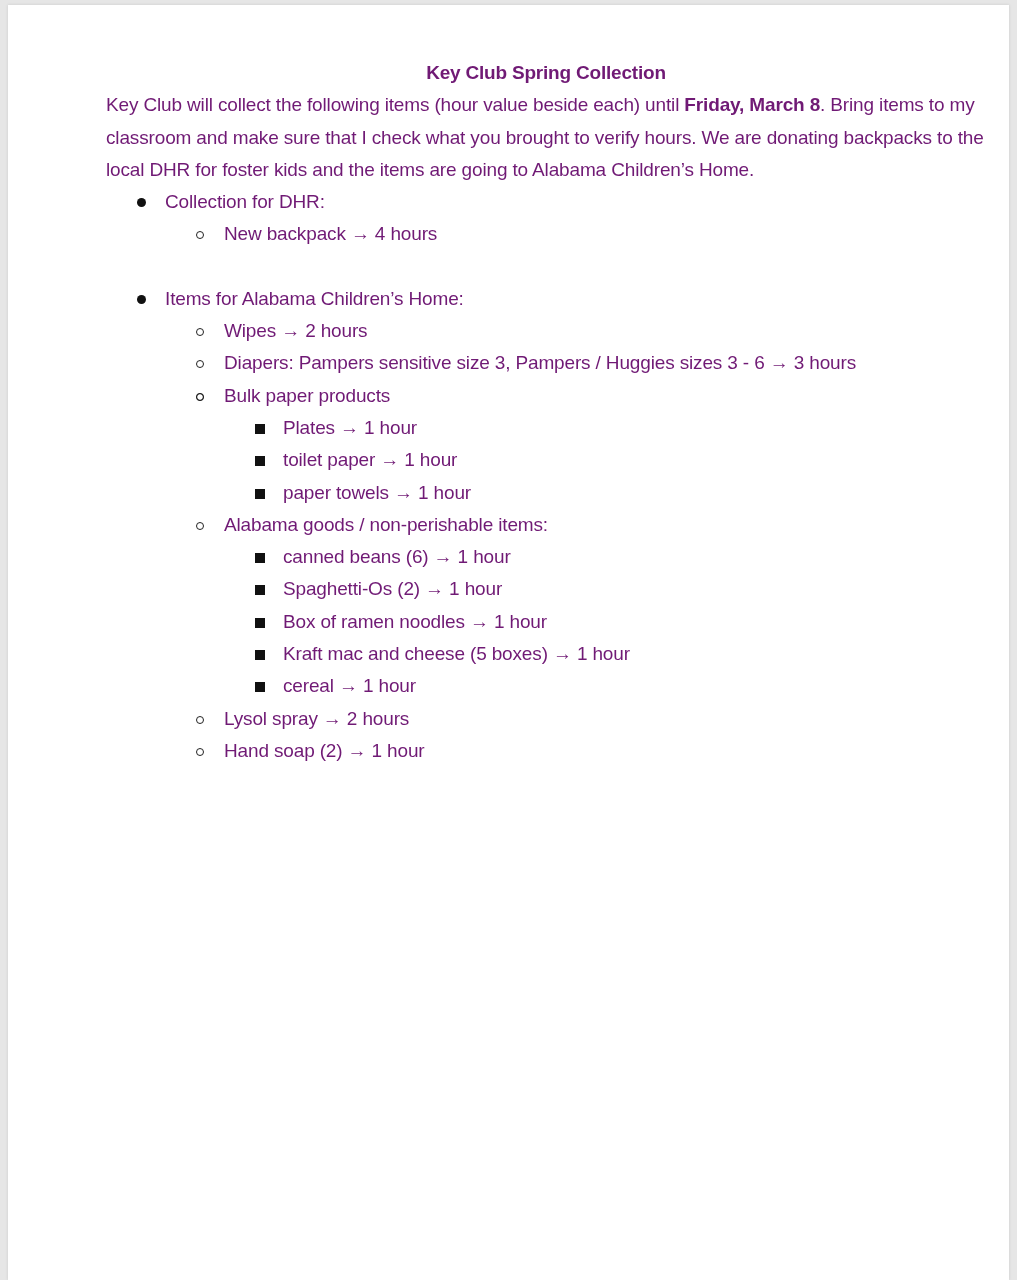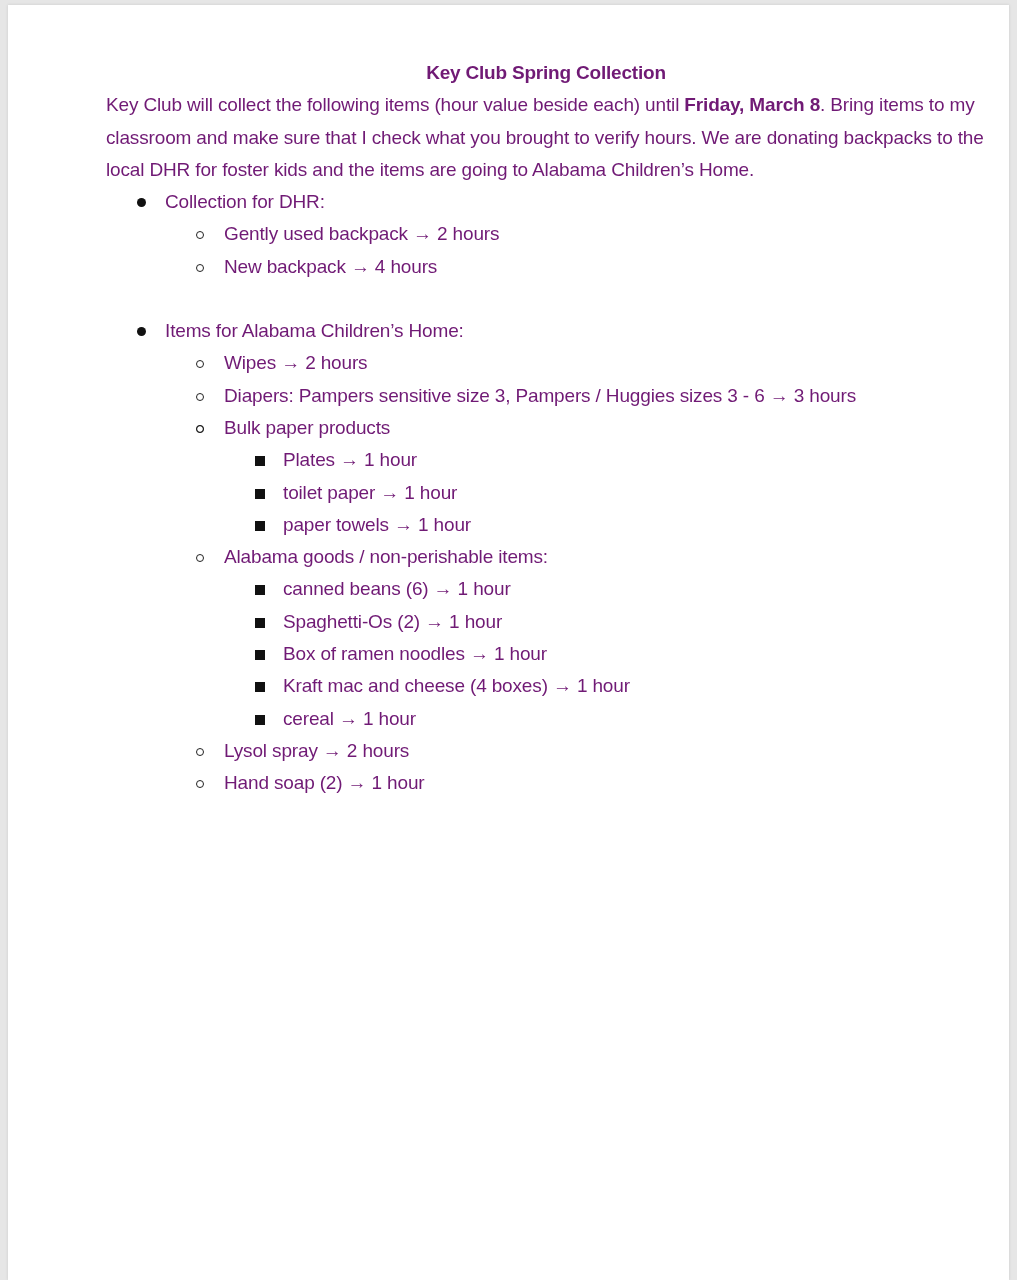--- a/index.html
+++ b/index.html
@@ -71,24 +71,20 @@
     <p class="intro"><span>Key Club will collect the following items (hour value beside each) until </span><b>Friday, March 8</b><span>. Bring items to my classroom and make sure that I check what you brought to verify hours.  We are donating backpacks to the local DHR for foster kids and the items are going to Alabama Children’s Home.</span></p>
 
     <ul class="l1">
 
       <li>
         <span class="bullet b-disc"></span>
         <span class="text">Collection for DHR:</span>
         <ul class="l2">
           <li>
             <span class="bullet b-circle"></span>
-            <span class="text">Gently used backpack → 2 hours</span>
-          </li>
-          <li>
-            <span class="bullet b-circle"></span>
             <span class="text">New backpack → 4 hours</span>
           </li>
         </ul>
       </li>
       <li class="spacer"></li>
 
       <li>
         <span class="bullet b-disc"></span>
         <span class="text">Items for Alabama Children’s Home:</span>
         <ul class="l2">
@@ -132,21 +128,21 @@
               <li>
                 <span class="bullet b-square"></span>
                 <span class="text">Spaghetti-Os (2) → 1 hour</span>
               </li>
               <li>
                 <span class="bullet b-square"></span>
                 <span class="text">Box of ramen noodles → 1 hour</span>
               </li>
               <li>
                 <span class="bullet b-square"></span>
-                <span class="text">Kraft mac and cheese (4 boxes) → 1 hour</span>
+                <span class="text">Kraft mac and cheese (5 boxes) → 1 hour</span>
               </li>
               <li>
                 <span class="bullet b-square"></span>
                 <span class="text">cereal → 1 hour</span>
               </li>
             </ul>
           </li>
           <li>
             <span class="bullet b-circle"></span>
             <span class="text">Lysol spray → 2 hours</span>

